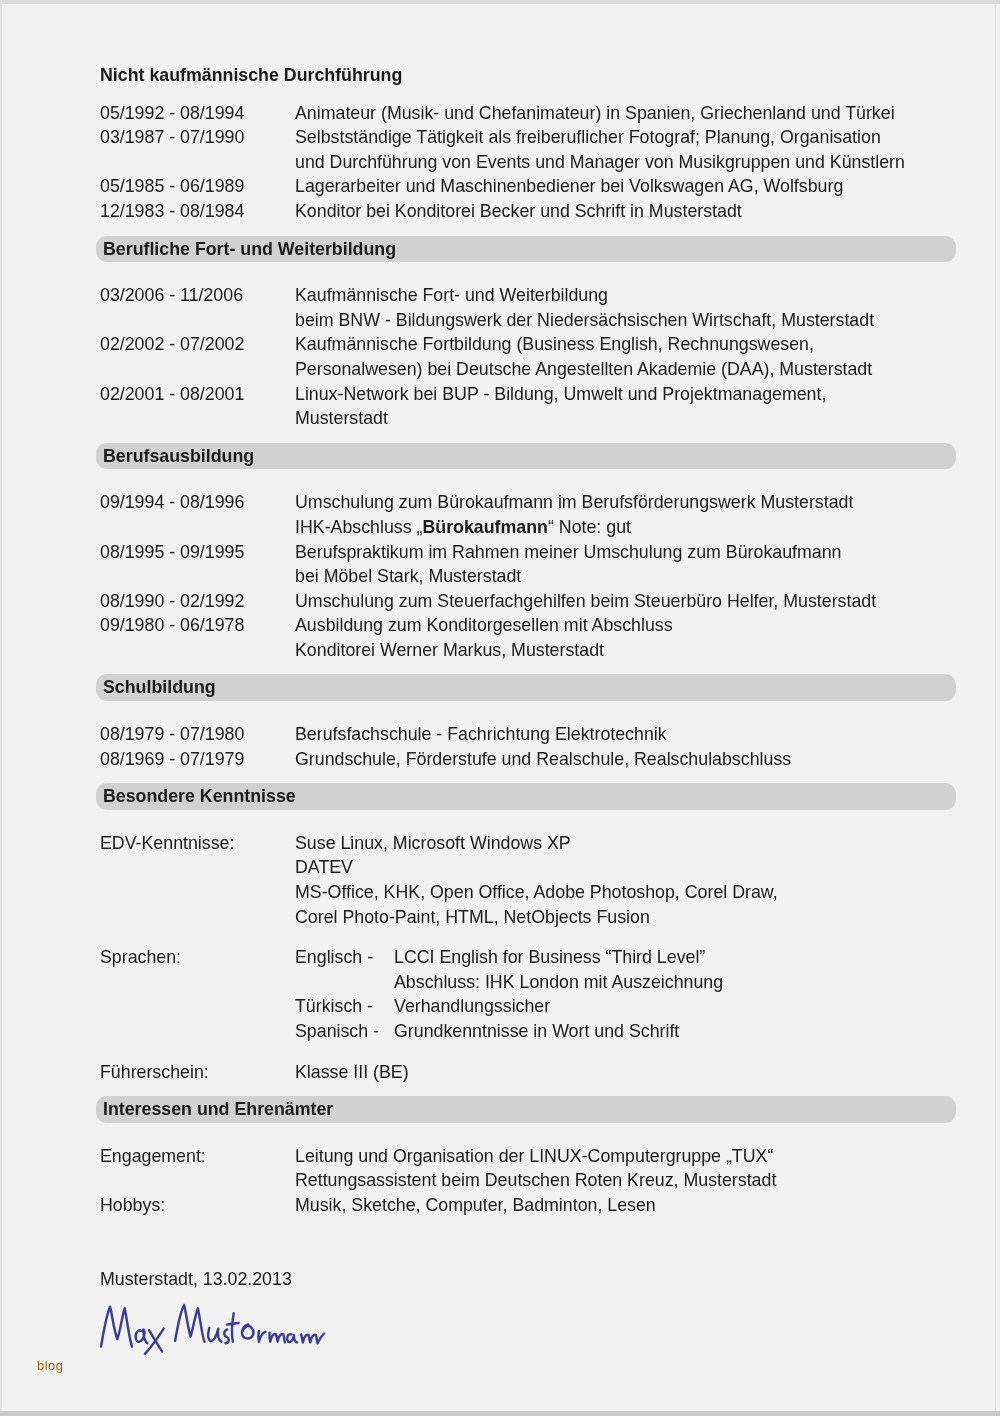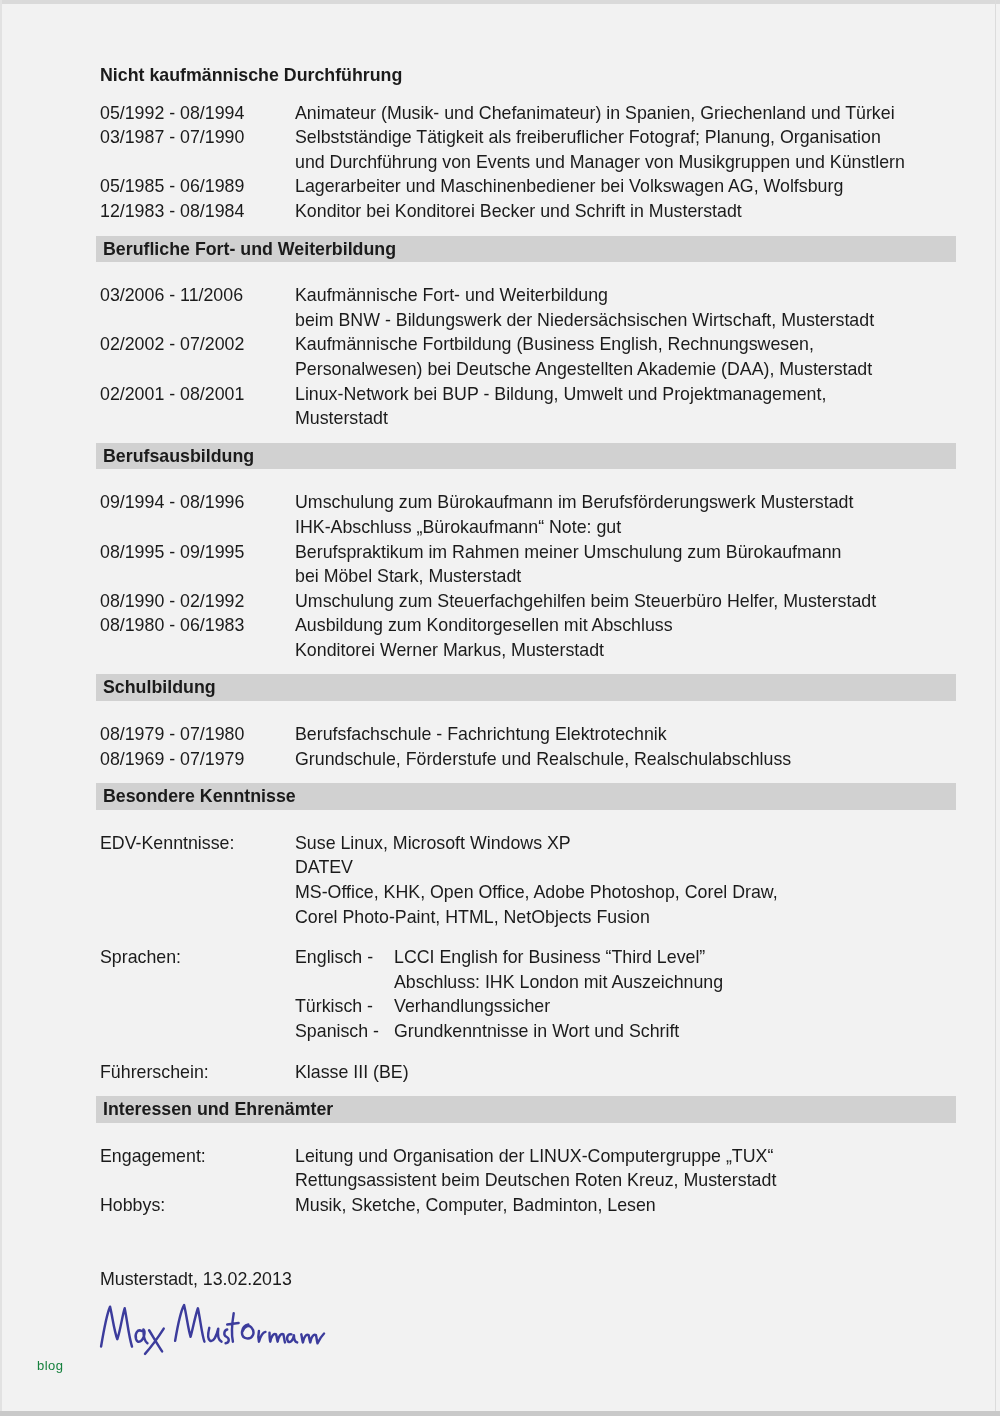--- a/index.html
+++ b/index.html
@@ -17,37 +17,37 @@
   .content{
     position:absolute;left:100px;top:63px;width:856px;
     font-size:17.8px;line-height:24.6px;color:#1b1b1b;
   }
   .title{font-size:17.8px;font-weight:700;margin:0;line-height:24.6px;}
   .title.plain{margin:0 0 13px 0;}
   .title.bar{
     background:var(--bar-bg,#d1d1d1);
     margin:12px 0 21px -4px;
     padding:1px 8px 1px 7px;
-    width:860px;box-sizing:border-box;
+    width:860px;box-sizing:border-box;border-radius:11px;
   }
   section:first-child .title.bar{margin-top:0;}
   .row{display:flex;align-items:flex-start;}
   .row.gap{margin-top:16px;}
   .label{flex:0 0 195px;}
   .text{flex:1 1 auto;min-width:0;}
   .line{white-space:nowrap;}
   .lang{display:inline-block;width:99px;}
-  b{font-weight:400;}
+  b{font-weight:700;}
 
   .footer-date{margin-top:49px;}
   .signature{display:block;margin:5px 0 0 -3px;}
   .signature path{fill:none;stroke:var(--sig-ink,#3c3c9c);stroke-width:3;stroke-linecap:round;stroke-linejoin:round;}
   .watermark{
     position:absolute;left:37px;top:1359px;
-    font-size:13px;line-height:14px;color:#15803d;letter-spacing:.5px;
+    font-size:13px;line-height:14px;color:#a16207;letter-spacing:.5px;
   }
 </style>
 </head>
 <body style="background: rgb(242, 242, 242);">
 
 <div class="frame-top"></div>
 <div class="frame-left"></div>
 <div class="frame-right"></div>
 <div class="frame-bottom"></div>
 
@@ -122,21 +122,21 @@
             <div class="line">bei Möbel Stark, Musterstadt</div>
           </div>
         </div>
         <div class="row">
           <div class="label">08/1990 - 02/1992</div>
           <div class="text">
             <div class="line">Umschulung zum Steuerfachgehilfen beim Steuerbüro Helfer, Musterstadt</div>
           </div>
         </div>
         <div class="row">
-          <div class="label">08/1980 - 06/1983</div>
+          <div class="label">09/1980 - 06/1978</div>
           <div class="text">
             <div class="line">Ausbildung zum Konditorgesellen mit Abschluss</div>
             <div class="line">Konditorei Werner Markus, Musterstadt</div>
           </div>
         </div>
       </section>
       <section class="section">
         <h2 class="title bar">Schulbildung</h2>
         <div class="row">
           <div class="label">08/1979 - 07/1980</div>

